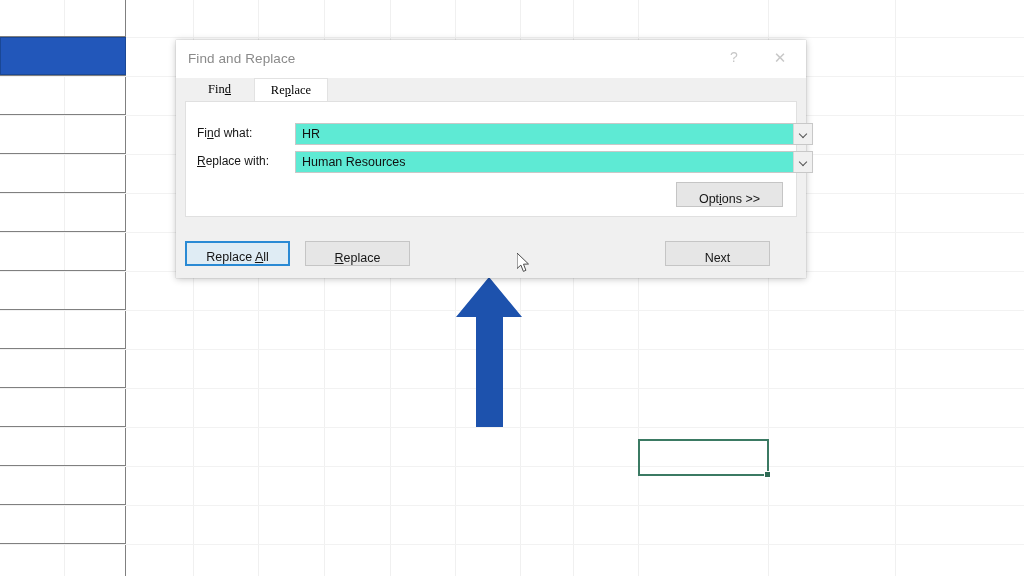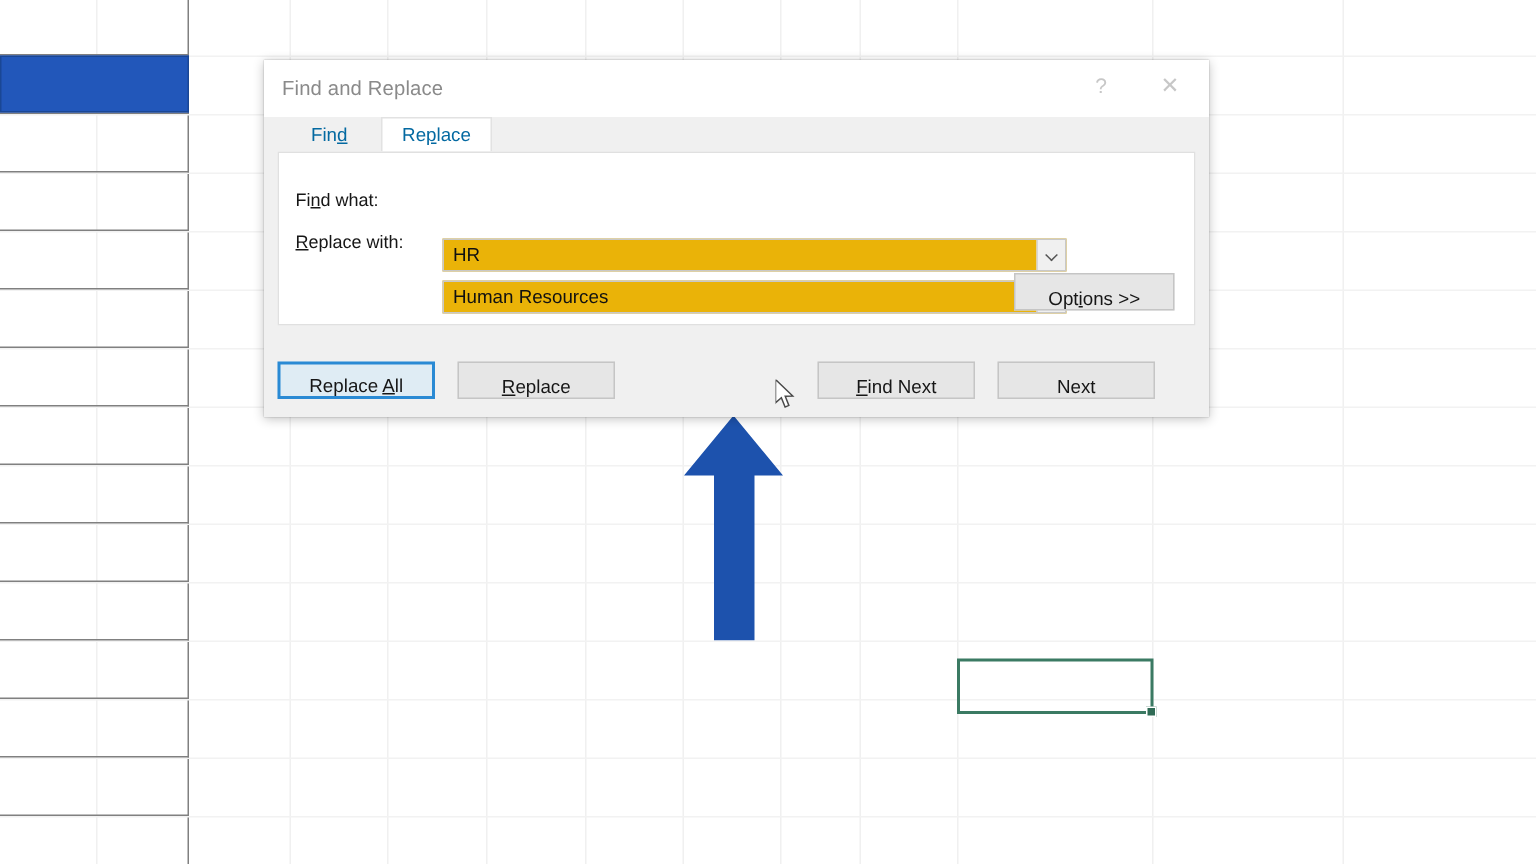--- a/index.html
+++ b/index.html
@@ -126,22 +126,23 @@
     box-sizing: border-box;
   }
   .tab {
     position: absolute;
     top: 0;
     height: 23px;
     display: flex;
     align-items: center;
     justify-content: center;
     font-size: 12.5px;
-    color: #0369a1;
-    box-sizing: border-box;
+    color: #000000;
+    box-sizing: border-box;
+    font-family: Liberation Serif, serif;
   }
   #tab-find {
     left: 9px;
     width: 69px;
     background: #f0f0f0;
   }
   #tab-replace {
     left: 78px;
     width: 74px;
     background: #ffffff;
@@ -169,25 +170,24 @@
     position: absolute;
     left: 11px; top: 3px;
     width: 96px;
     text-align: left;
     font-size: 12px;
     color: #161616;
   }
   .combo {
     position: absolute;
     left: 109px; top: 0;
-    width: 416px; height: 22px;
-    background: #eab308;
+    width: 518px; height: 22px;
+    background: #5eead4;
     border: 1px solid #c8c8c8;
     box-sizing: border-box;
-    margin-top: 36px;
   }
   .combo-value {
     position: absolute;
     left: 6px; top: 3px;
     font-size: 12.5px;
     color: #111111;
   }
   .combo-arrow {
     position: absolute;
     right: 0; top: 0;
@@ -357,23 +357,20 @@
       <span>Opt<span class="u">i</span>ons &gt;&gt;</span>
     </div>
   </div>
 
   <div class="btn action-btn" id="btn-replace-all">
     <span>Replace <span class="u">A</span>ll</span>
   </div>
   <div class="btn action-btn" id="btn-replace">
     <span><span class="u">R</span>eplace</span>
   </div>
-  <div class="btn action-btn" id="btn-find-next">
-    <span><span class="u">F</span>ind Next</span>
-  </div>
   <div class="btn action-btn" id="btn-close">
     <span>Next</span>
   </div>
 </div>
 
 <svg id="cursor" viewBox="0 0 14 20">
   <polygon points="0,0 0,15.5 3.9,12.1 6.4,18.4 8.9,17.3 6.5,11.2 11.5,11.0" fill="#ffffff" stroke="#4a4a4a" stroke-width="1"></polygon>
 </svg>
 
 </body></html>

